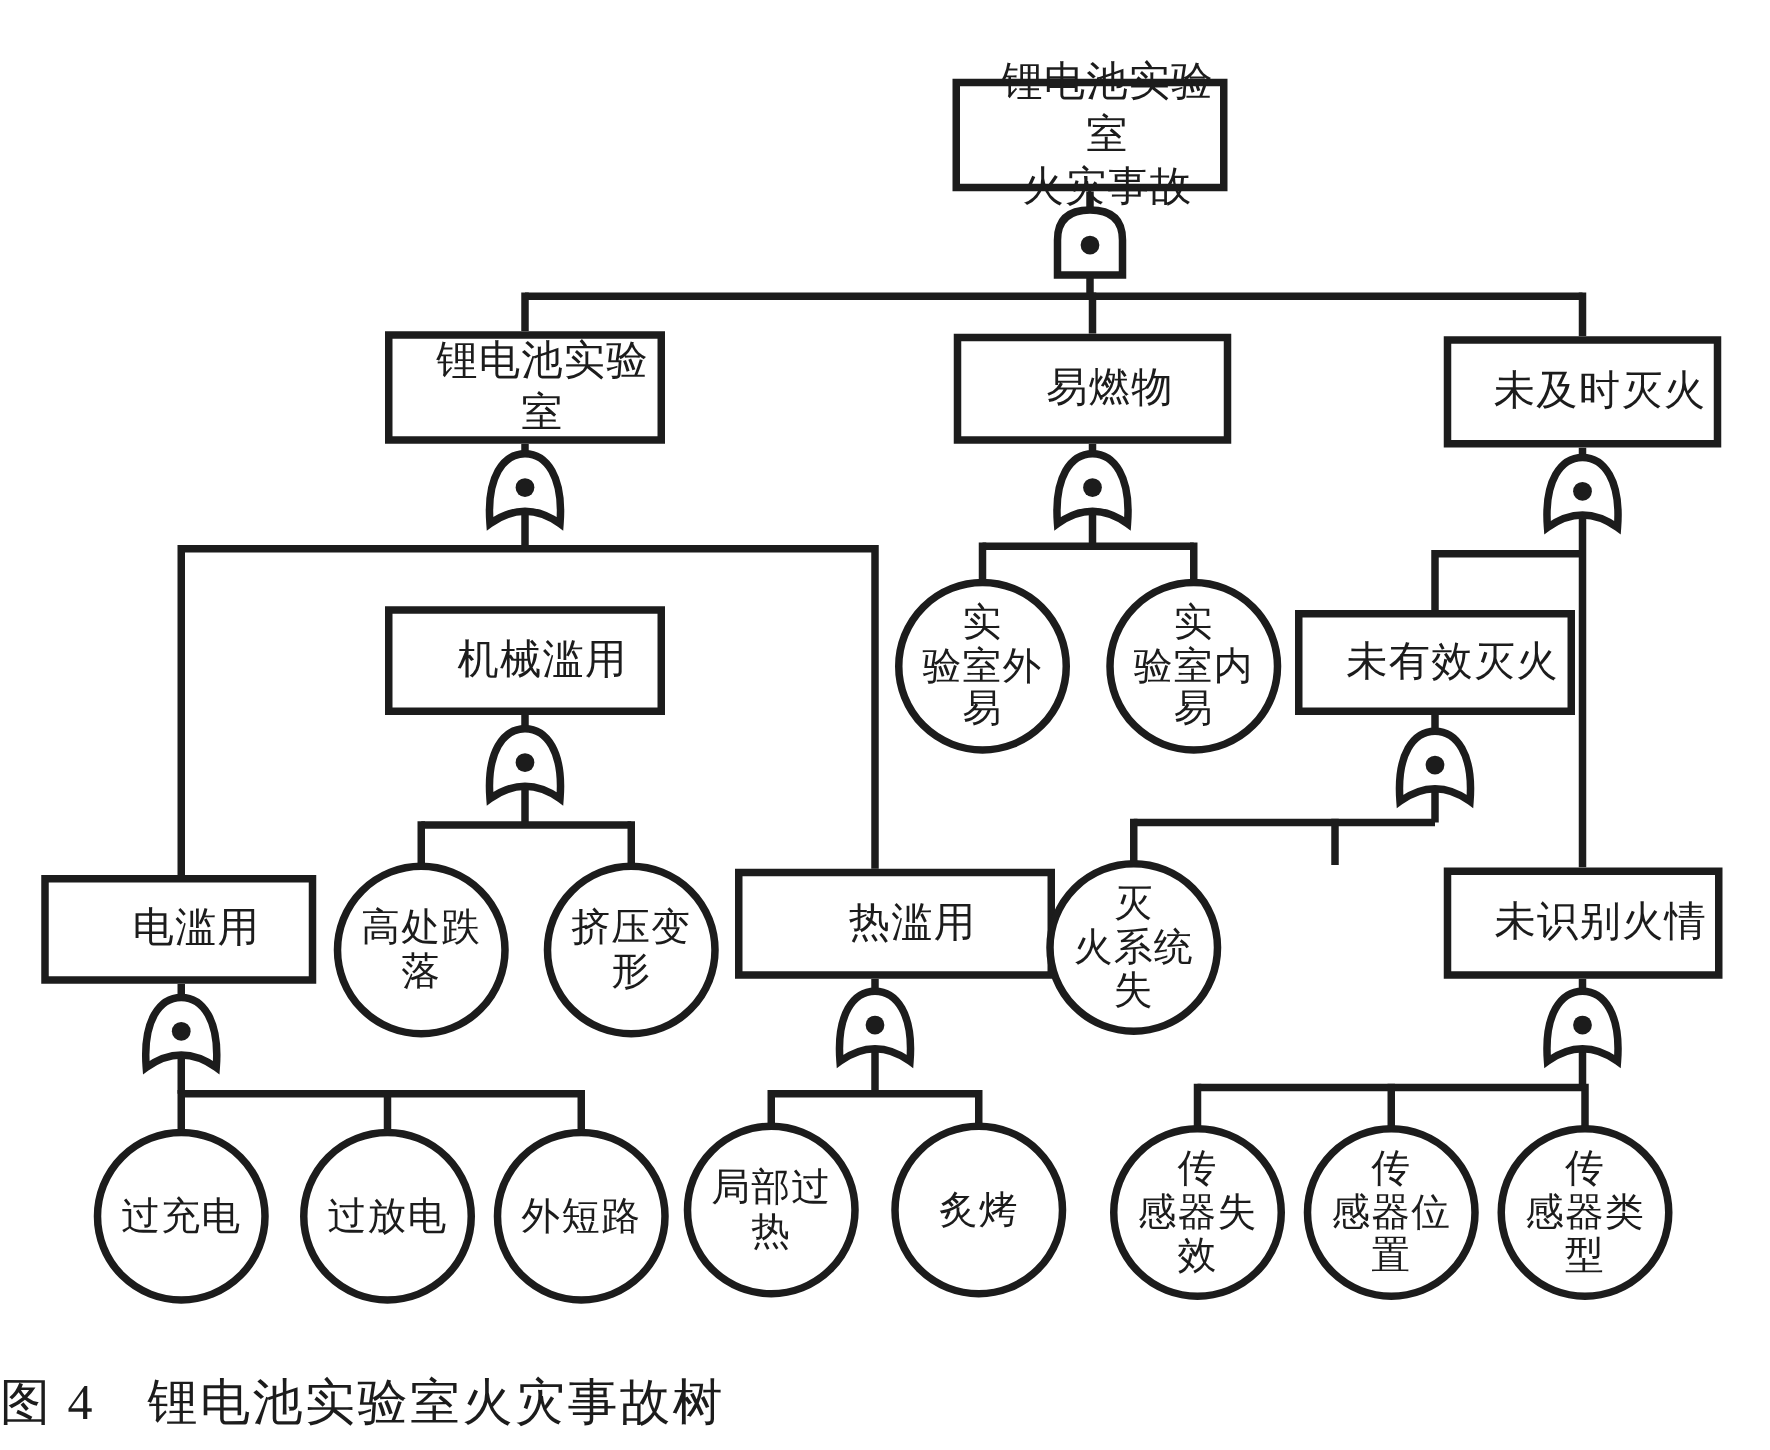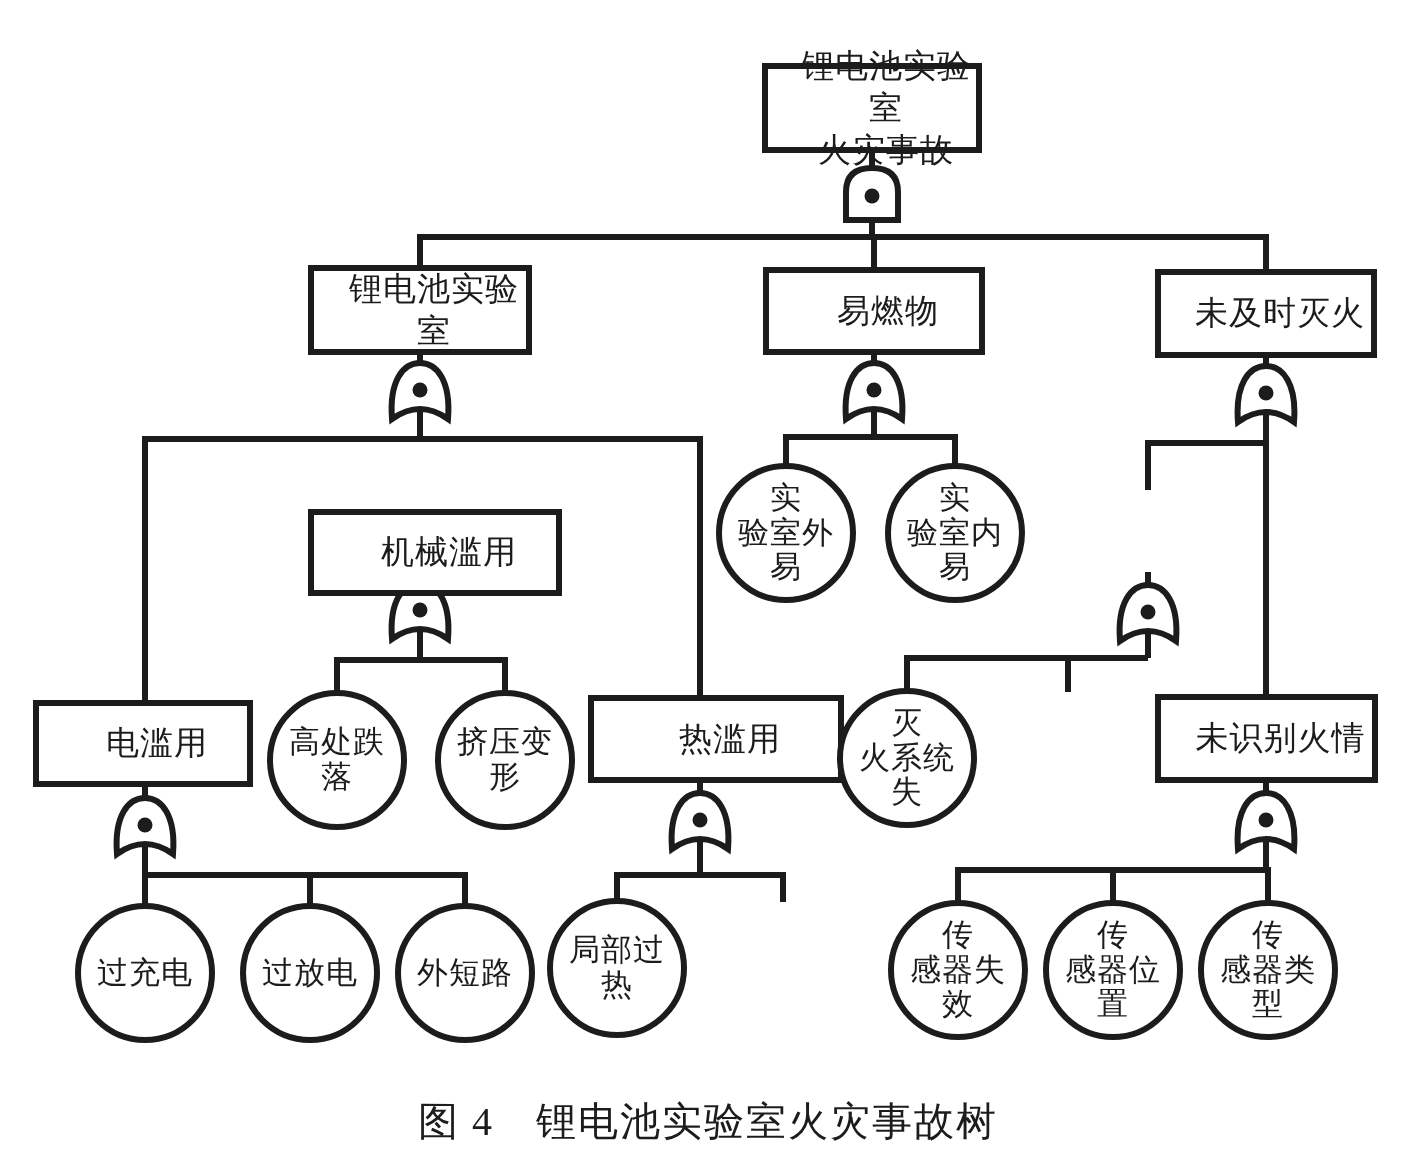--- a/index.html
+++ b/index.html
@@ -24,21 +24,20 @@
   .lbl{
     white-space:pre-line;
     font-size:33px;
     line-height:1.28;
     letter-spacing:1px;
     color:#1c1c1c;
   }
   .circle .lbl{font-size:31px;line-height:1.12;}
   .caption{
     position:absolute;left:0;right:0;top:1094px;
-    text-align:center;
     font-size:40px;
     letter-spacing:2px;
     color:#1c1c1c;
   }
 </style>
 </head>
 <body>
 
 <div class="canvas">
 
@@ -144,24 +143,27 @@
   </div>
 
   <div class="node rect" style="left:763px;top:267px;width:222px;height:88px">
     <span class="lbl">易燃物</span>
   </div>
 
   <div class="node rect" style="left:1155px;top:269px;width:222px;height:89px">
     <span class="lbl">未及时灭火</span>
   </div>
 
-  <div class="node rect" style="left:308px;top:509px;width:254px;height:87px">
+  <div class="node rect" style="left:308px;top:485px;width:224px;height:87px">
     <span class="lbl">机械滥用</span>
   </div>
 
+  <div class="node rect" style="left:1036px;top:488px;width:224px;height:84px">
+    <span class="lbl">未有效灭火</span>
+  </div>
 
   <div class="node rect" style="left:33px;top:700px;width:220px;height:87px">
     <span class="lbl">电滥用</span>
   </div>
 
   <div class="node rect" style="left:588px;top:695px;width:256px;height:88px">
     <span class="lbl">热滥用</span>
   </div>
 
   <div class="node rect" style="left:1155px;top:694px;width:223px;height:89px">
@@ -207,20 +209,23 @@
 
   <div class="node circle" style="left:395px;top:903px;width:140px;height:140px">
     <span class="lbl">外短路</span>
   </div>
 
   <div class="node circle" style="left:547px;top:898px;width:140px;height:140px">
     <span class="lbl">局部过
 热</span>
   </div>
 
+  <div class="node circle" style="left:713px;top:898px;width:140px;height:140px">
+    <span class="lbl">炙烤</span>
+  </div>
 
   <div class="node circle" style="left:888px;top:900px;width:140px;height:140px">
     <span class="lbl">传
 感器失
 效</span>
   </div>
 
   <div class="node circle" style="left:1043px;top:900px;width:140px;height:140px">
     <span class="lbl">传
 感器位

